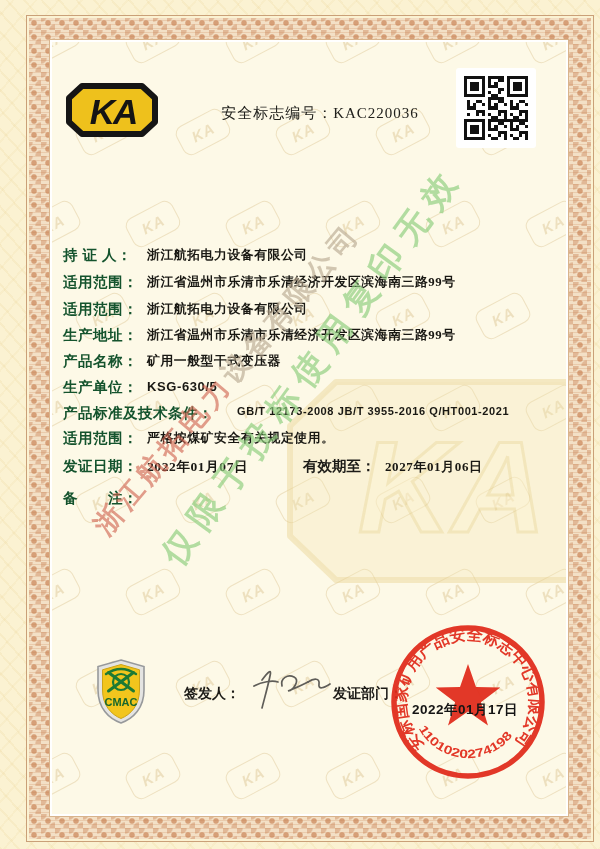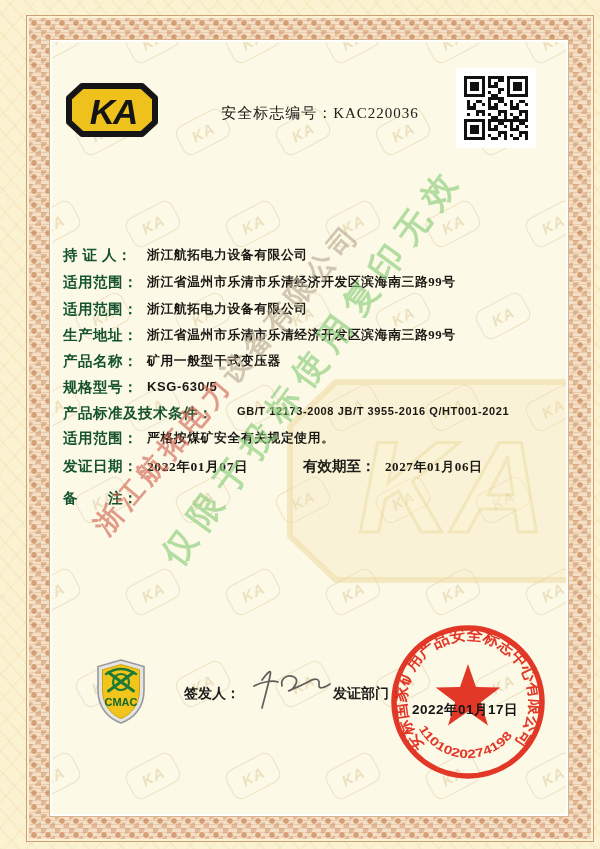--- a/index.html
+++ b/index.html
@@ -332,21 +332,21 @@
   </div>
   <div class="row" style="top:326px">
     <span class="lbl">生产地址：</span>
     <span class="val">浙江省温州市乐清市乐清经济开发区滨海南三路99号</span>
   </div>
   <div class="row" style="top:352px">
     <span class="lbl">产品名称：</span>
     <span class="val">矿用一般型干式变压器</span>
   </div>
   <div class="row" style="top:378px">
-    <span class="lbl">规格型号：</span>
+    <span class="lbl">生产单位：</span>
     <span class="val" style="font-family:'Liberation Sans',sans-serif;font-size:13px">KSG-630/5</span>
   </div>
   <div class="row long" style="top:404px">
     <span class="lbl">产品标准及技术条件：</span>
     <span class="val" style="font-family:Liberation Sans, sans-serif;font-size:11px">GB/T 12173-2008 JB/T 3955-2016 Q/HT001-2021</span>
   </div>
   <div class="row" style="top:429px">
     <span class="lbl">适用范围：</span>
     <span class="val">严格按煤矿安全有关规定使用。</span>
   </div>

